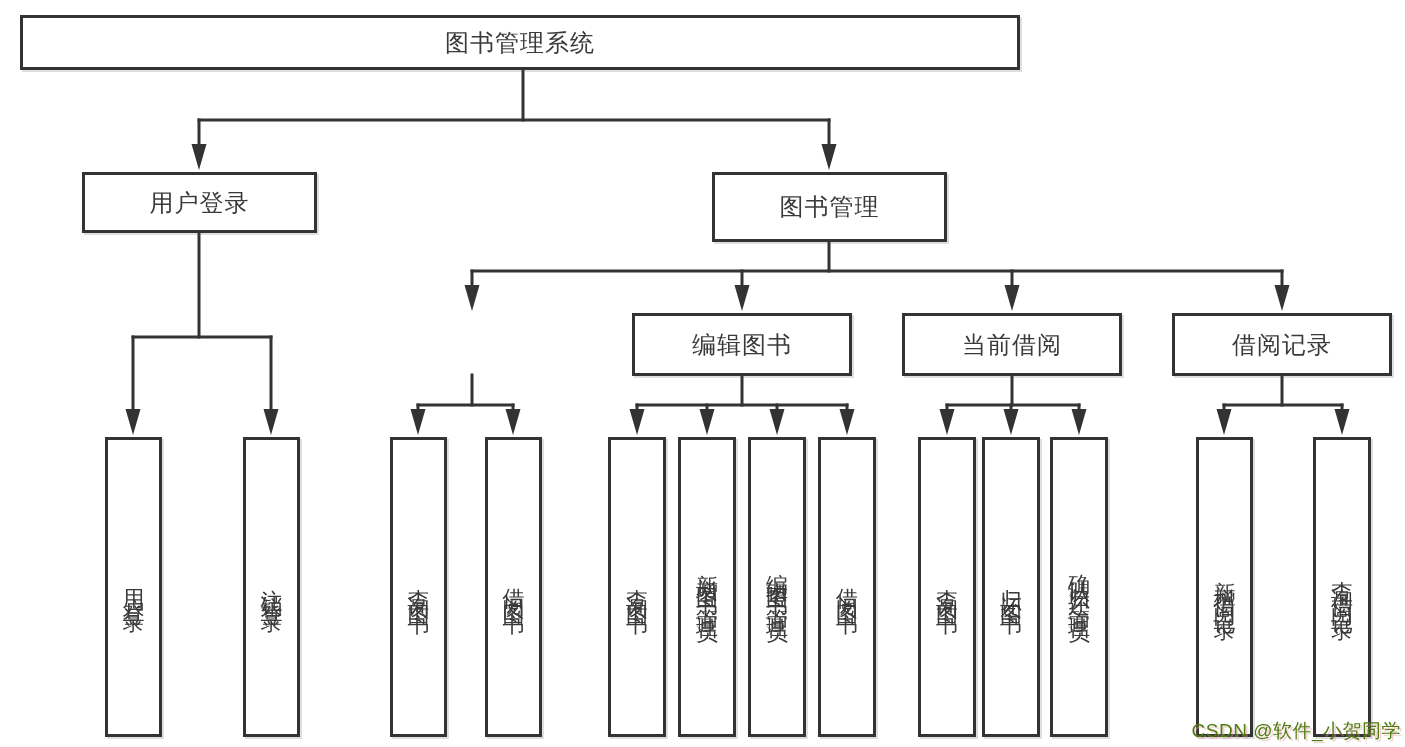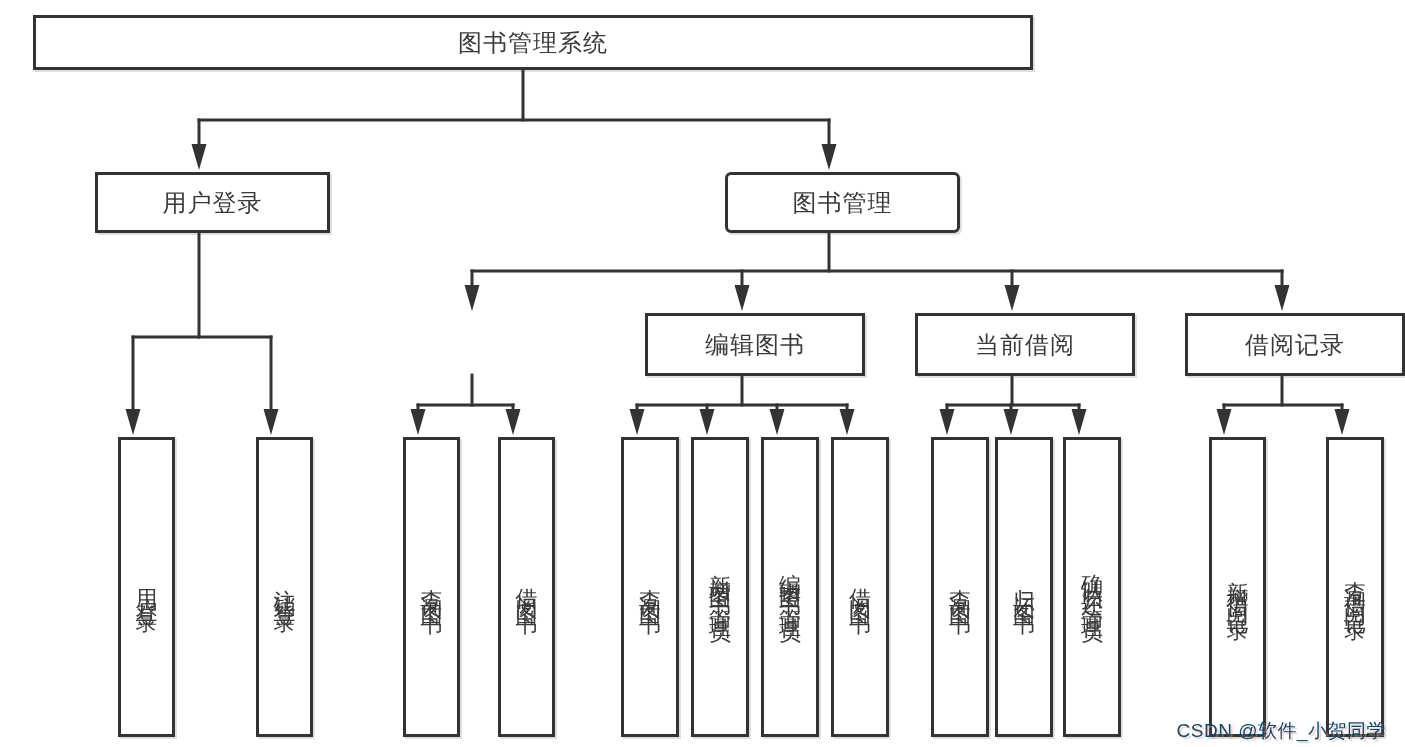--- a/index.html
+++ b/index.html
@@ -15,39 +15,38 @@
   .box {
     position: absolute;
     box-sizing: border-box;
     border: 3px solid #333333;
     background: #ffffff;
     color: #3a3a3a;
     display: flex;
     align-items: center;
     justify-content: center;
     box-shadow: 2px 2px 0 rgba(80,80,80,0.18);
-    margin-left: 13px;
   }
   .hbox { font-size: 24px; letter-spacing: 1px; white-space: nowrap; }
   .vbox .vtext {
     writing-mode: vertical-rl;
     text-orientation: mixed;
     font-size: 22px;
     letter-spacing: 8px;
     line-height: 1;
     white-space: nowrap;
   }
   .vbox.tight .vtext { letter-spacing: 7px; }
   .watermark {
     position: absolute;
-    right: 19px;
+    right: 4px;
     bottom: 3px;
     font-size: 19px;
     letter-spacing: 0.5px;
-    color: #0c4a6e;
+    color: #4d7c0f;
     text-shadow: 2px 2px 1px rgba(225,160,160,0.55);
     white-space: nowrap;
   }
 </style>
 </head>
 <body>
 
 <div class="canvas">
 
   <svg class="connectors" width="1405" height="747" viewBox="0 0 1405 747">
@@ -119,21 +118,21 @@
     </g>
   </svg>
 
   <div class="box hbox" style="left:20px; top:15px; width:1000px; height:55px;">
     <span>图书管理系统</span>
   </div>
 
   <div class="box hbox" style="left:82px; top:172px; width:235px; height:61px;">
     <span>用户登录</span>
   </div>
-  <div class="box hbox" style="left:712px; top:172px; width:235px; height:61px;border-radius:6px;">
+  <div class="box hbox" style="left:712px; top:172px; width:235px; height:70px;">
     <span>图书管理</span>
   </div>
 
   <div class="box hbox" style="left:632px; top:313px; width:220px; height:63px;">
     <span>编辑图书</span>
   </div>
   <div class="box hbox" style="left:902px; top:313px; width:220px; height:63px;justify-content:center;">
     <span>当前借阅</span>
   </div>
   <div class="box hbox" style="left:1172px; top:313px; width:220px; height:63px;">

